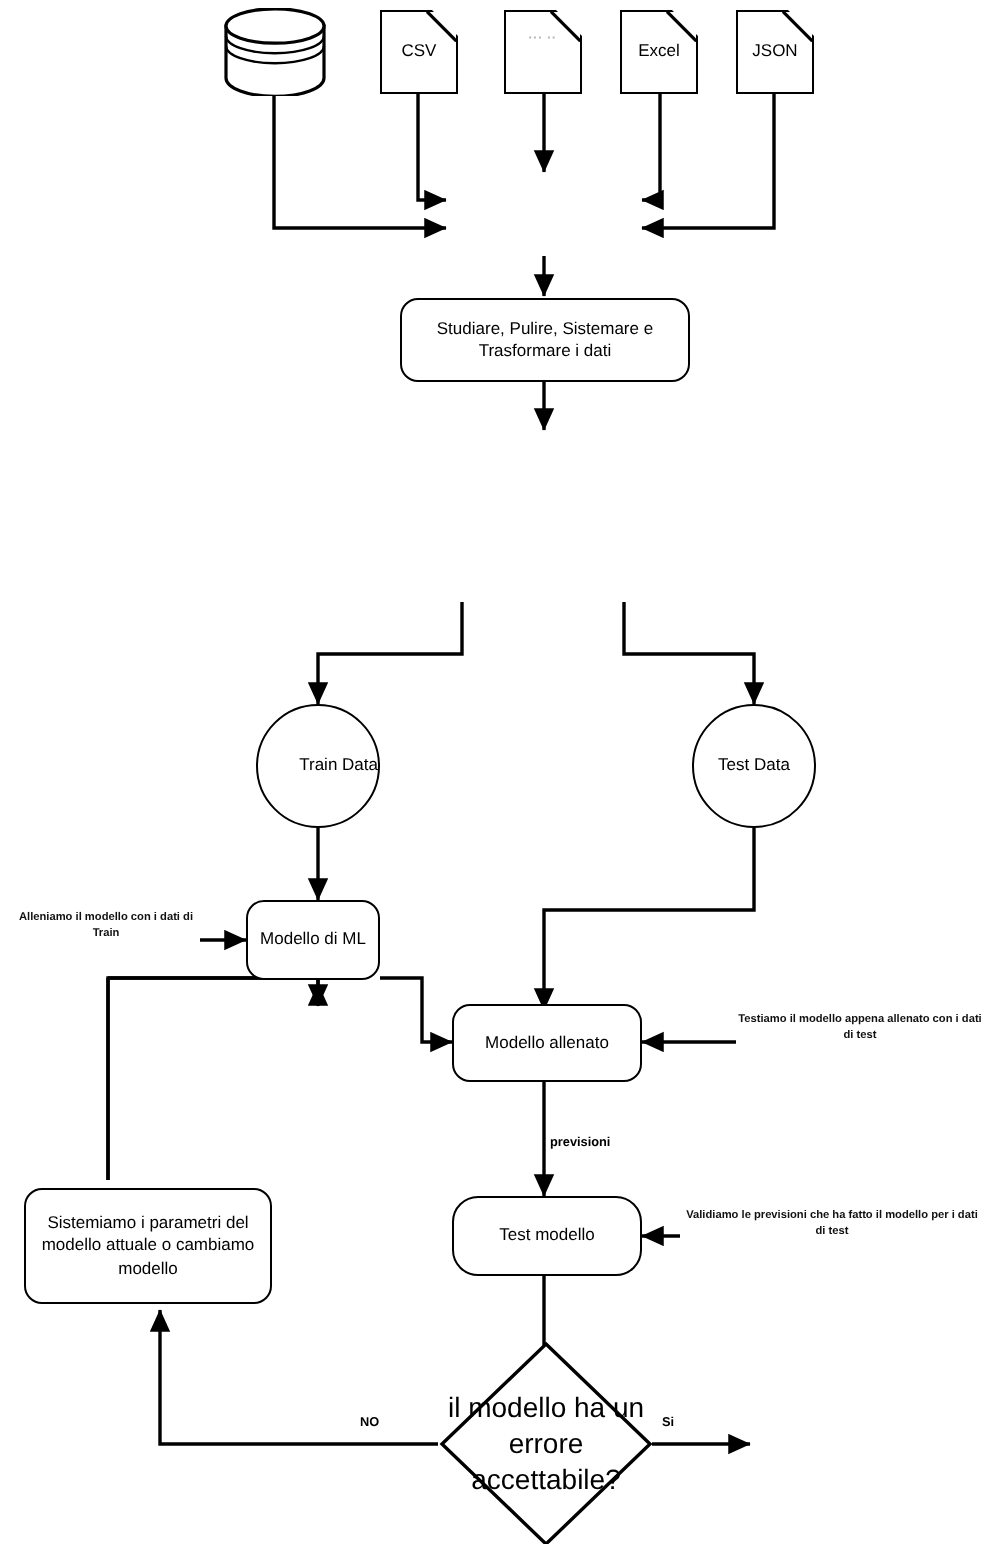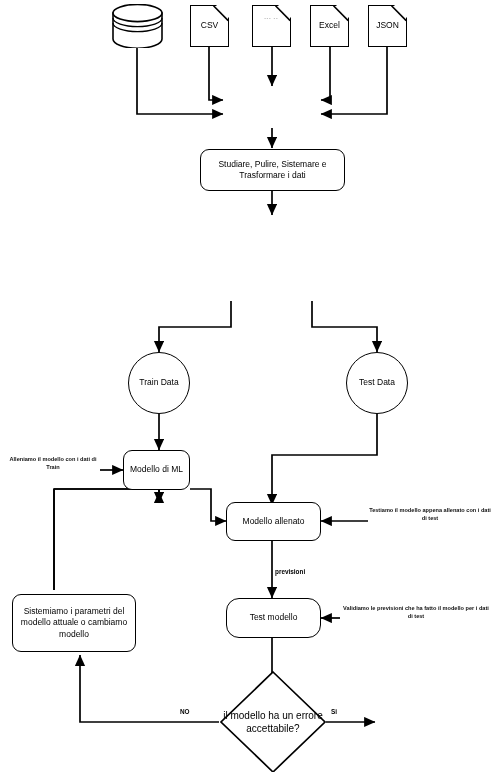--- a/index.html
+++ b/index.html
@@ -102,21 +102,21 @@
   .diamond .dshape{
     position:absolute;
     left:0; top:0;
     width:100%; height:100%;
   }
   .diamond .dtext{
     position:absolute;
     left:0; right:0; top:50%;
     transform:translateY(-50%);
     text-align:center;
-    font-size:10px;
+    font-size:14px;
     line-height:1.3;
     color:#000000;
   }
   .phdots{
     font-size:4px;
     letter-spacing:1px;
     color:#b8b8b8;
     margin-top:10px;
   }
 </style>
@@ -220,21 +220,21 @@
       <path d="M5.5,0.8 L20.2,15.6" stroke="#000" stroke-width="1.6" fill="none"></path>
     </svg>
   </div>
 
 
   <div class="node rounded" style="left:200px; top:149px; width:145px; height:42px; padding:0 8px;">
     <span>Studiare, Pulire, Sistemare e Trasformare i dati</span>
   </div>
 
 
-  <div class="node circle" style="left:128px; top:352px; width:62px; height:62px;">
+  <div class="node circle" style="left:128px; top:352px; width:62px; height:62px;justify-content:flex-end;">
     <span>Train Data</span>
   </div>
 
   <div class="node circle" style="left:346px; top:352px; width:62px; height:62px;">
     <span>Test Data</span>
   </div>
 
   <div class="node rounded" style="left:226px; top:502px; width:95px; height:39px;">
     <span>Modello allenato</span>
   </div>

